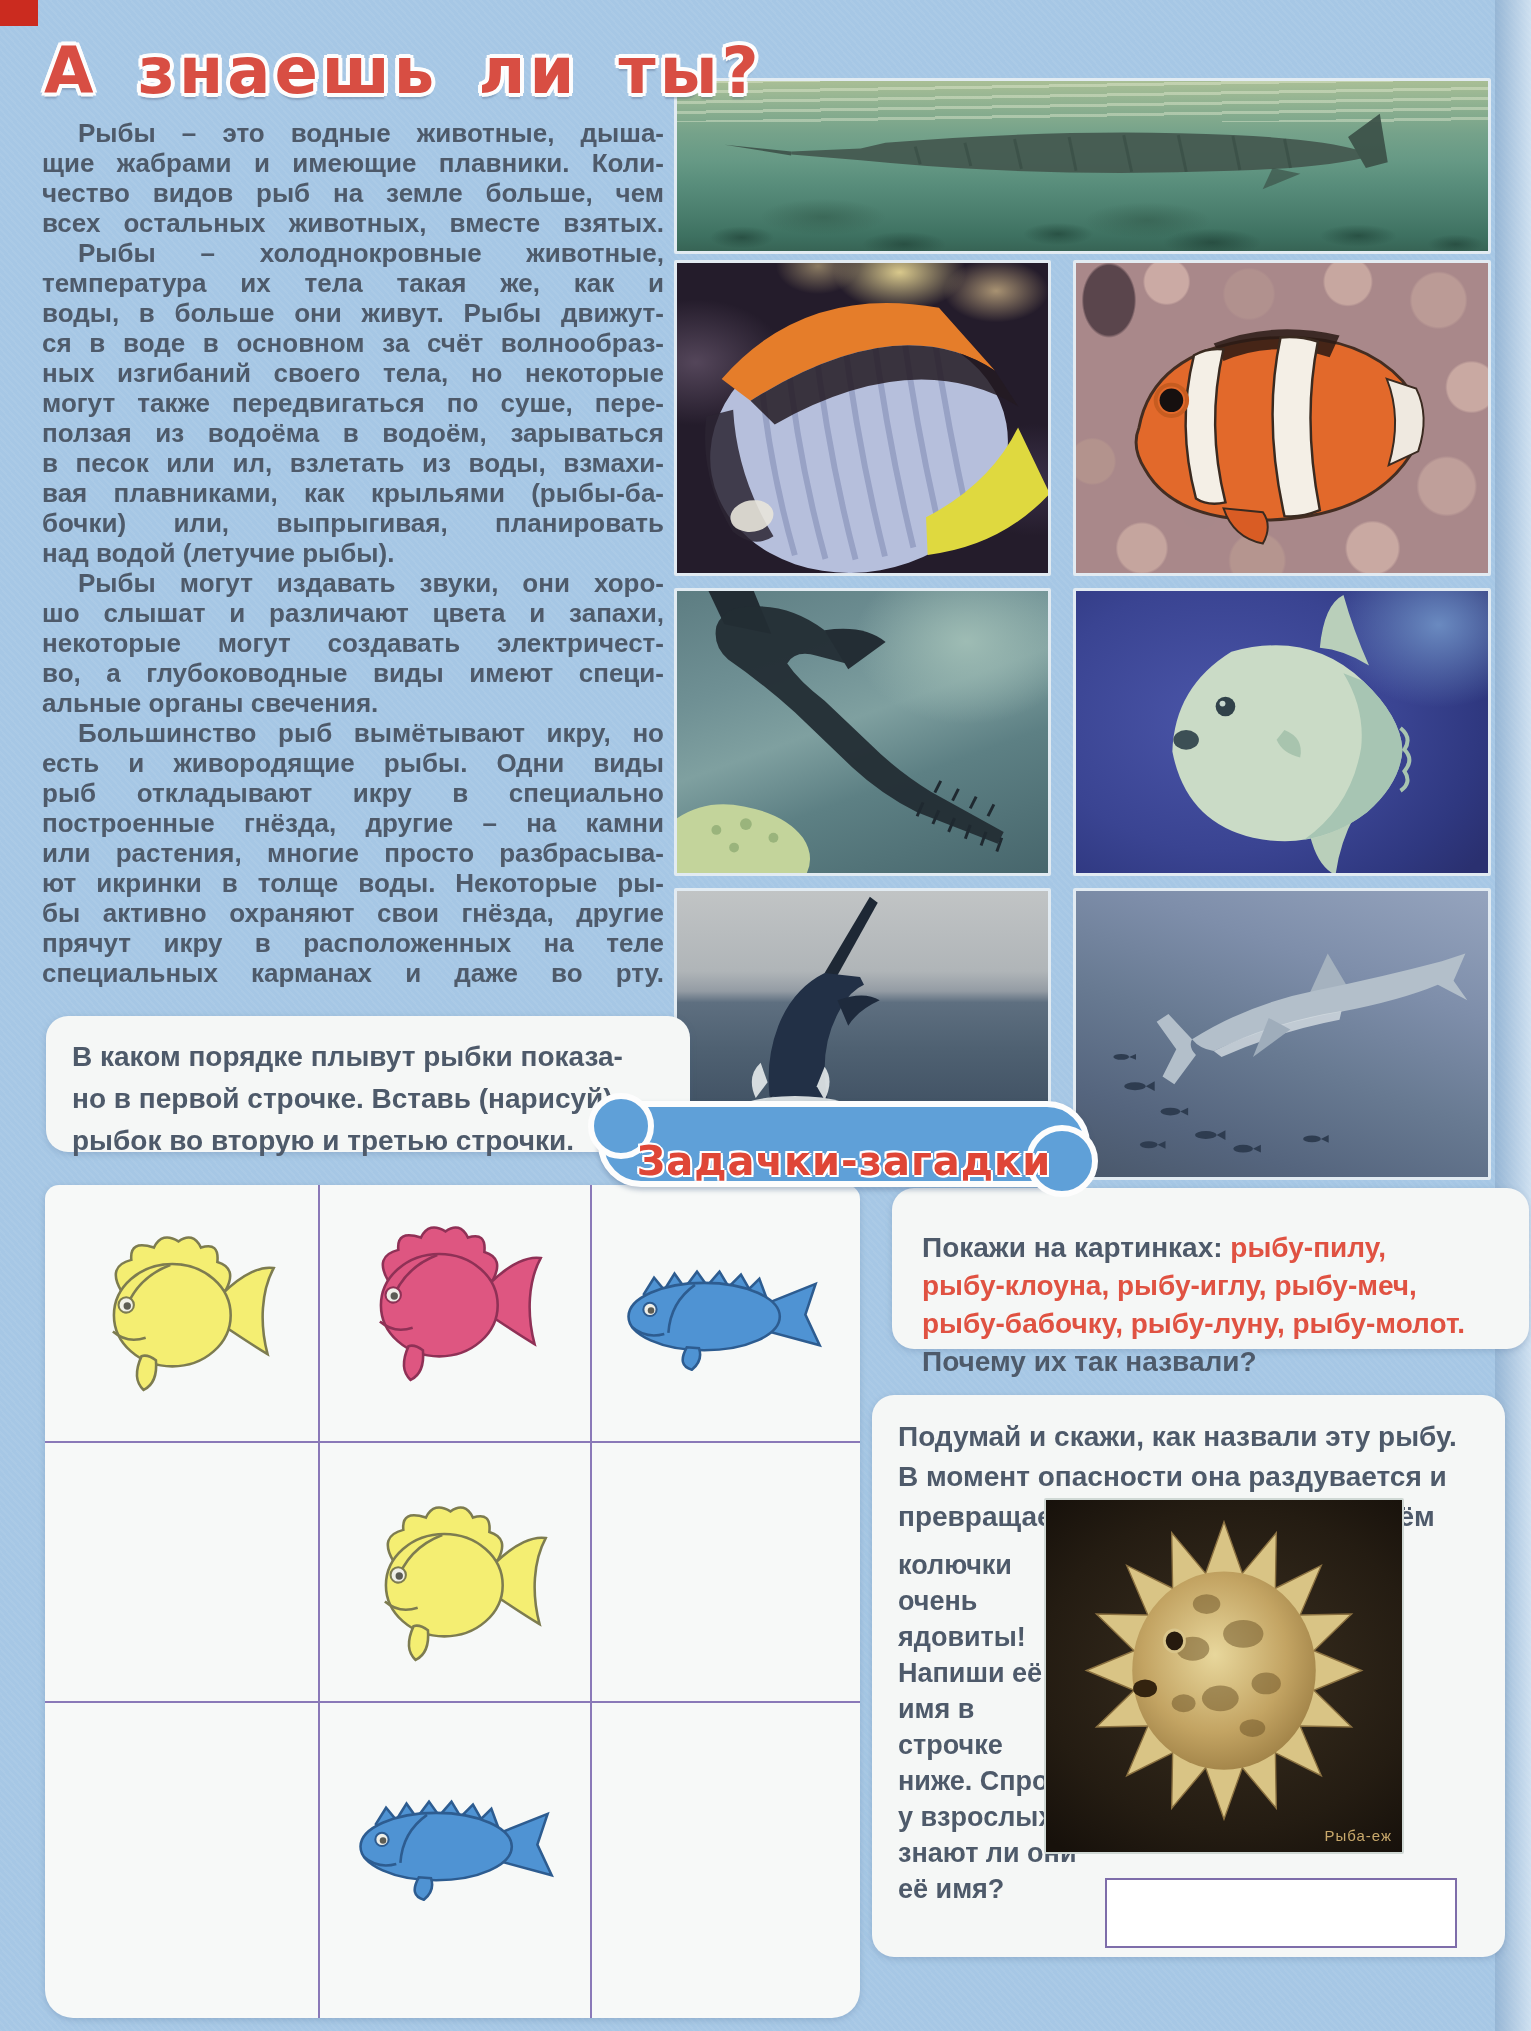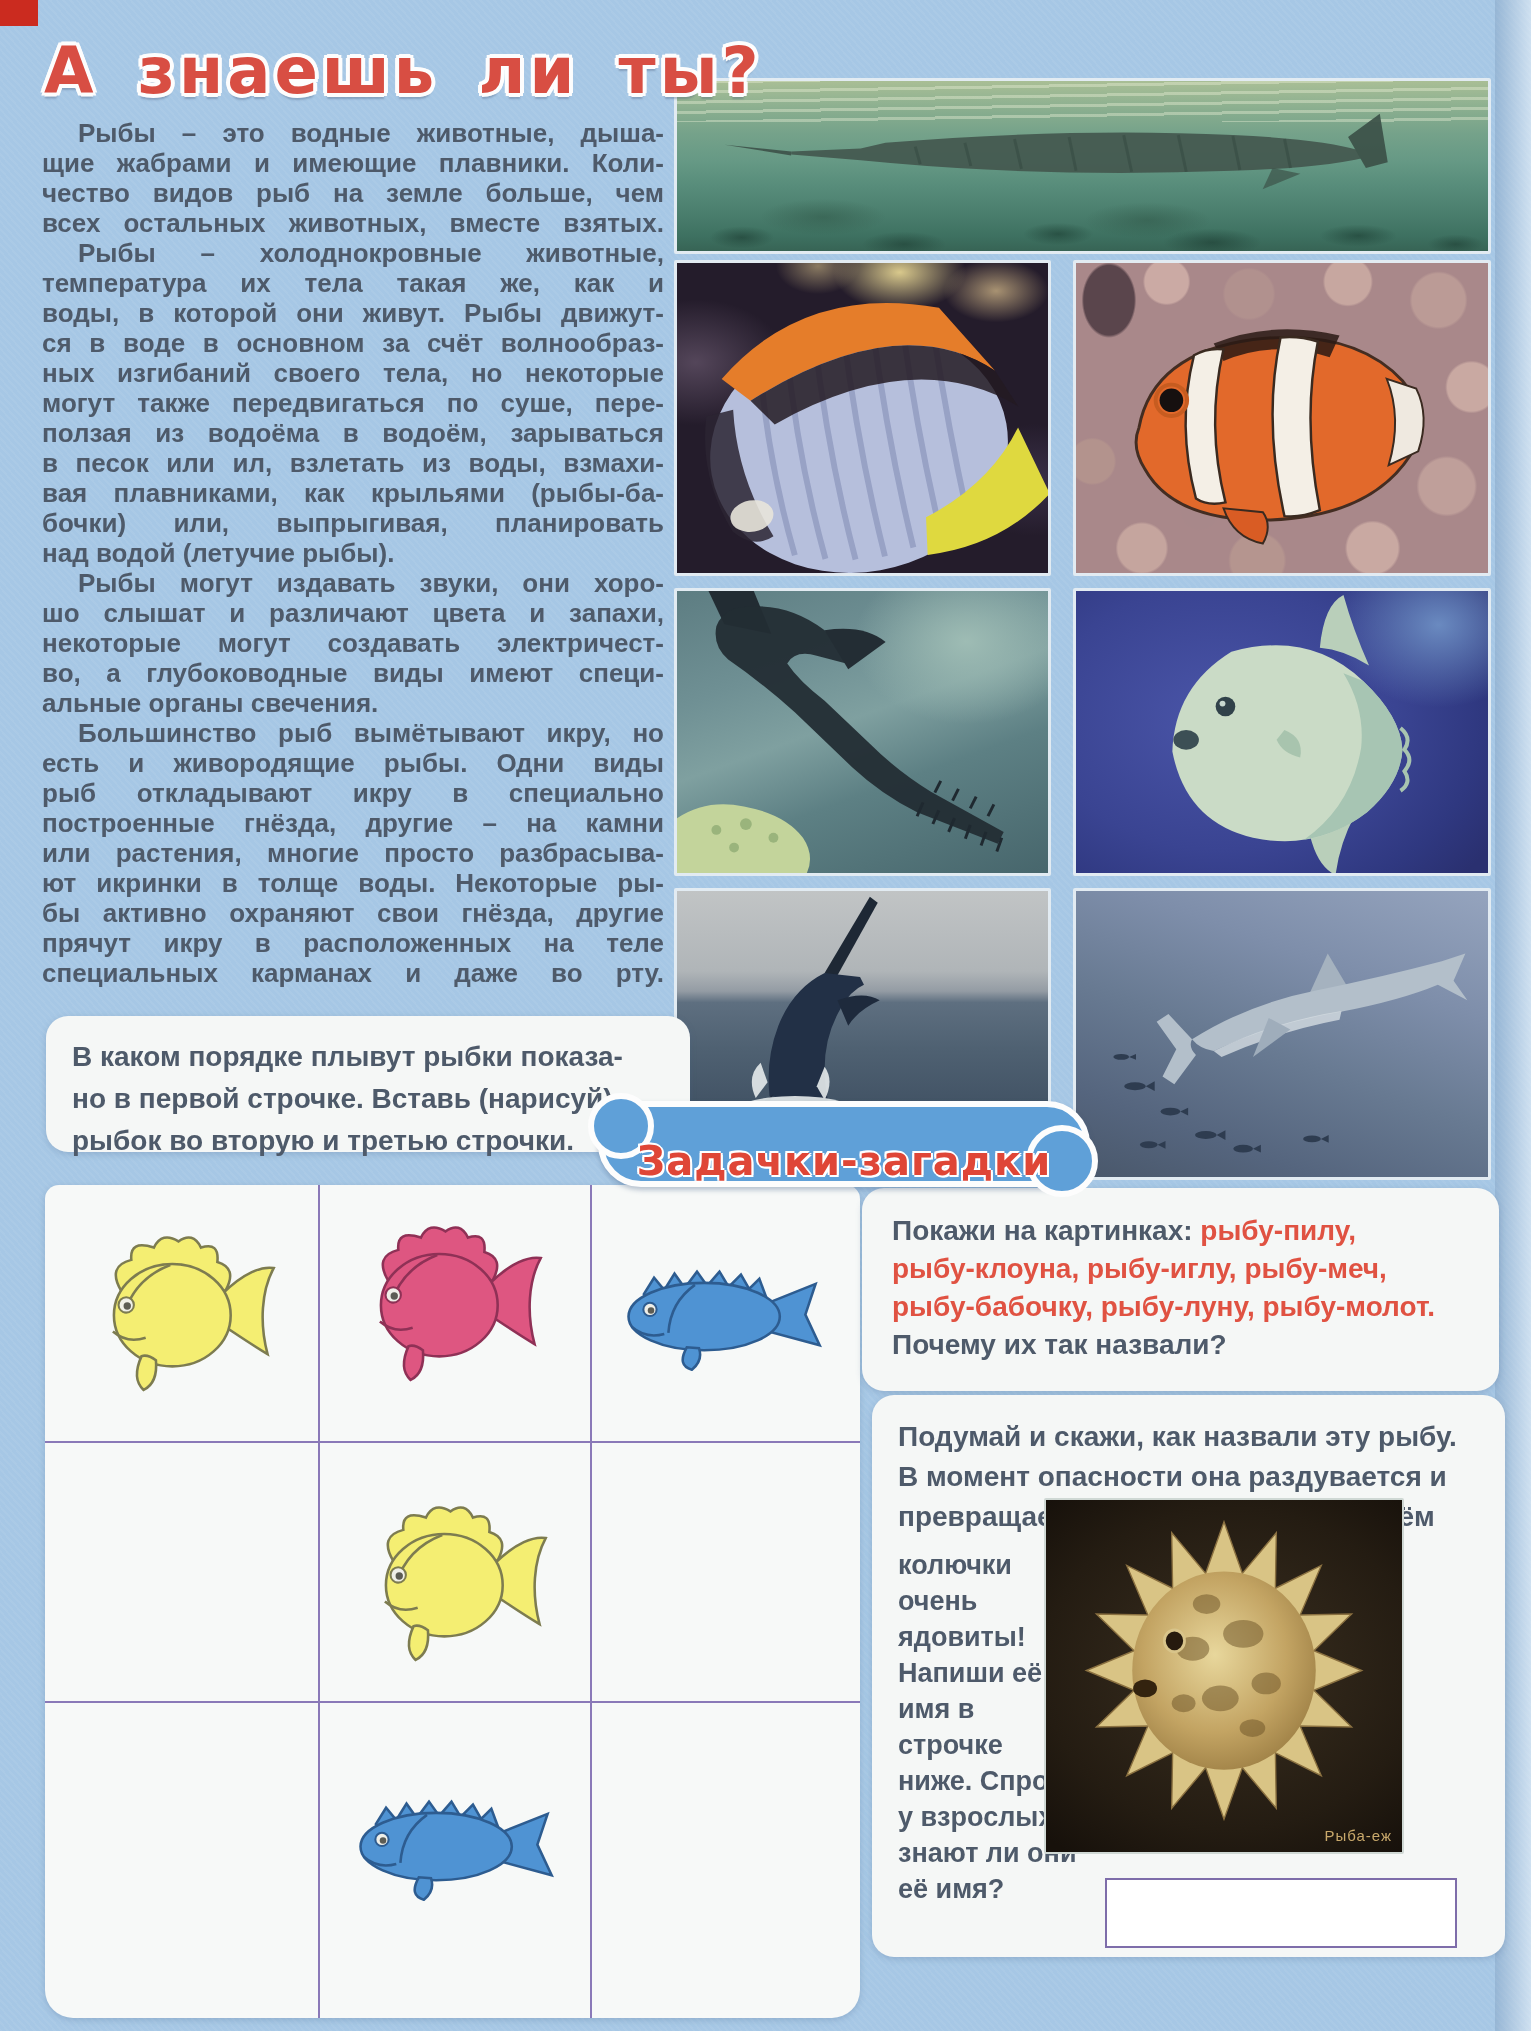--- a/index.html
+++ b/index.html
@@ -88,21 +88,21 @@
 
   .photo-hammer{left:1073px;top:888px;width:418px;height:292px;
     background:linear-gradient(200deg,#95a4be 0%,#7e8eaa 30%,#687a92 55%,#55657e 80%,#49576a 100%);}
 
   
   .white-box{position:absolute;background:#f5f7f6;border-radius:22px;
     box-shadow:0 2px 6px rgba(70,100,140,.25);box-sizing:border-box;color:#4e5a6a;}
   .task-box{left:46px;top:1016px;width:644px;height:136px;padding:20px 26px;
     font-size:28px;line-height:42px;font-weight:bold;}
 
-  .riddle-box{left:862px;top:1188px;width:637px;height:203px;padding:24px 30px;
+  .riddle-box{left:892px;top:1188px;width:637px;height:161px;padding:41px 30px;
     font-size:28px;line-height:38px;font-weight:bold;}
   .red-text{color:#e05242;}
 
   .puffer-box{left:872px;top:1395px;width:633px;height:562px;padding:22px 26px;
     font-size:28px;line-height:40px;font-weight:bold;}
   .puffer-side{position:absolute;left:26px;top:152px;width:185px;font-size:27px;line-height:36px;}
   .photo-puffer{left:1044px;top:1498px;width:360px;height:356px;border:2px solid #cfd8d4;
     background:radial-gradient(270px 230px at 52% 48%,#3a2f20,#241c12 70%,#17110b 100%);}
   .puffer-caption{position:absolute;right:10px;bottom:8px;font-size:15px;color:#c9a96b;
     font-weight:normal;letter-spacing:1px;}
@@ -171,21 +171,21 @@
   <div class="article">
     <div class="par">
         <div class="bodyline">Рыбы – это водные животные, дыша-</div>
         <div class="bodyline">щие жабрами и имеющие плавники. Коли-</div>
         <div class="bodyline">чество видов рыб на земле больше, чем</div>
         <div class="bodyline">всех остальных животных, вместе взятых.</div>
       </div>
     <div class="par" data-short-last="">
         <div class="bodyline">Рыбы – холоднокровные животные,</div>
         <div class="bodyline">температура их тела такая же, как и</div>
-        <div class="bodyline">воды, в которой они живут. Рыбы движут-</div>
+        <div class="bodyline">воды, в больше они живут. Рыбы движут-</div>
         <div class="bodyline">ся в воде в основном за счёт волнообраз-</div>
         <div class="bodyline">ных изгибаний своего тела,  но некоторые</div>
         <div class="bodyline">могут также передвигаться по суше, пере-</div>
         <div class="bodyline">ползая из водоёма в водоём,  зарываться</div>
         <div class="bodyline">в песок или ил, взлетать из воды, взмахи-</div>
         <div class="bodyline">вая плавниками, как крыльями  (рыбы-ба-</div>
         <div class="bodyline">бочки)  или,  выпрыгивая,  планировать</div>
         <div class="bodyline">над водой  (летучие рыбы).</div>
       </div>
     <div class="par" data-short-last="">

